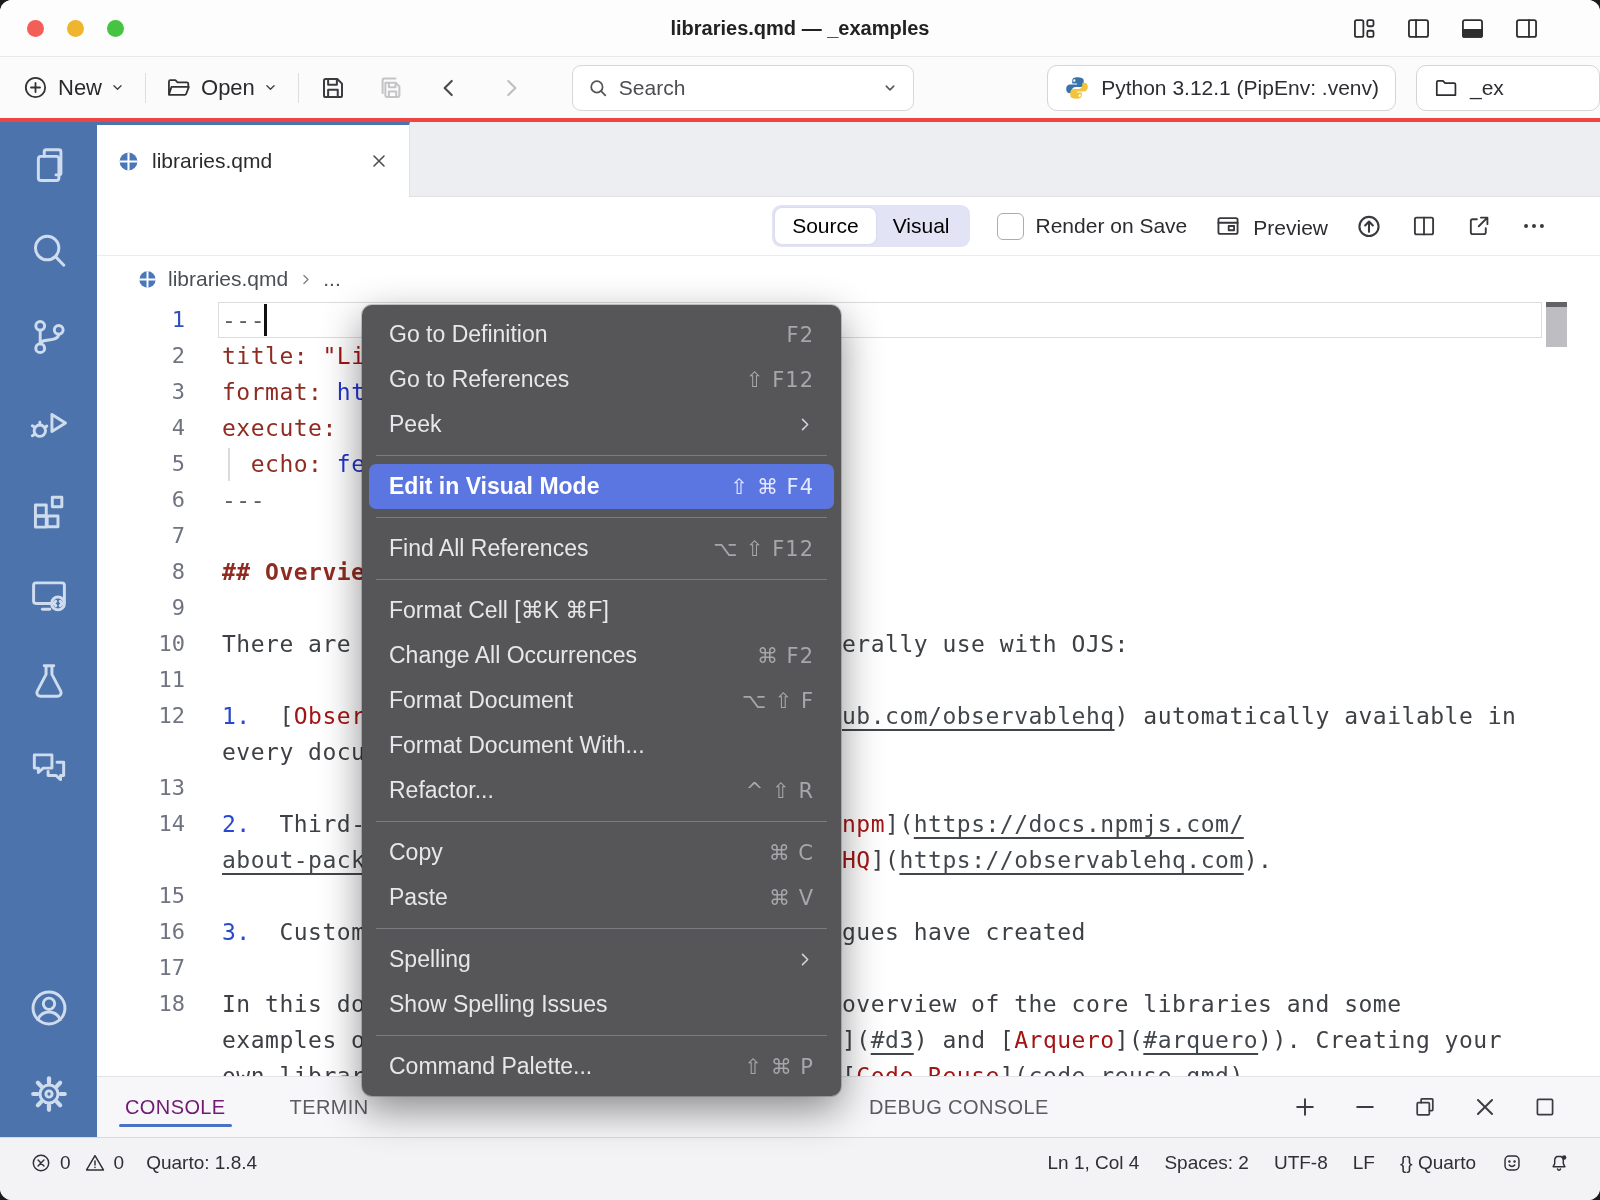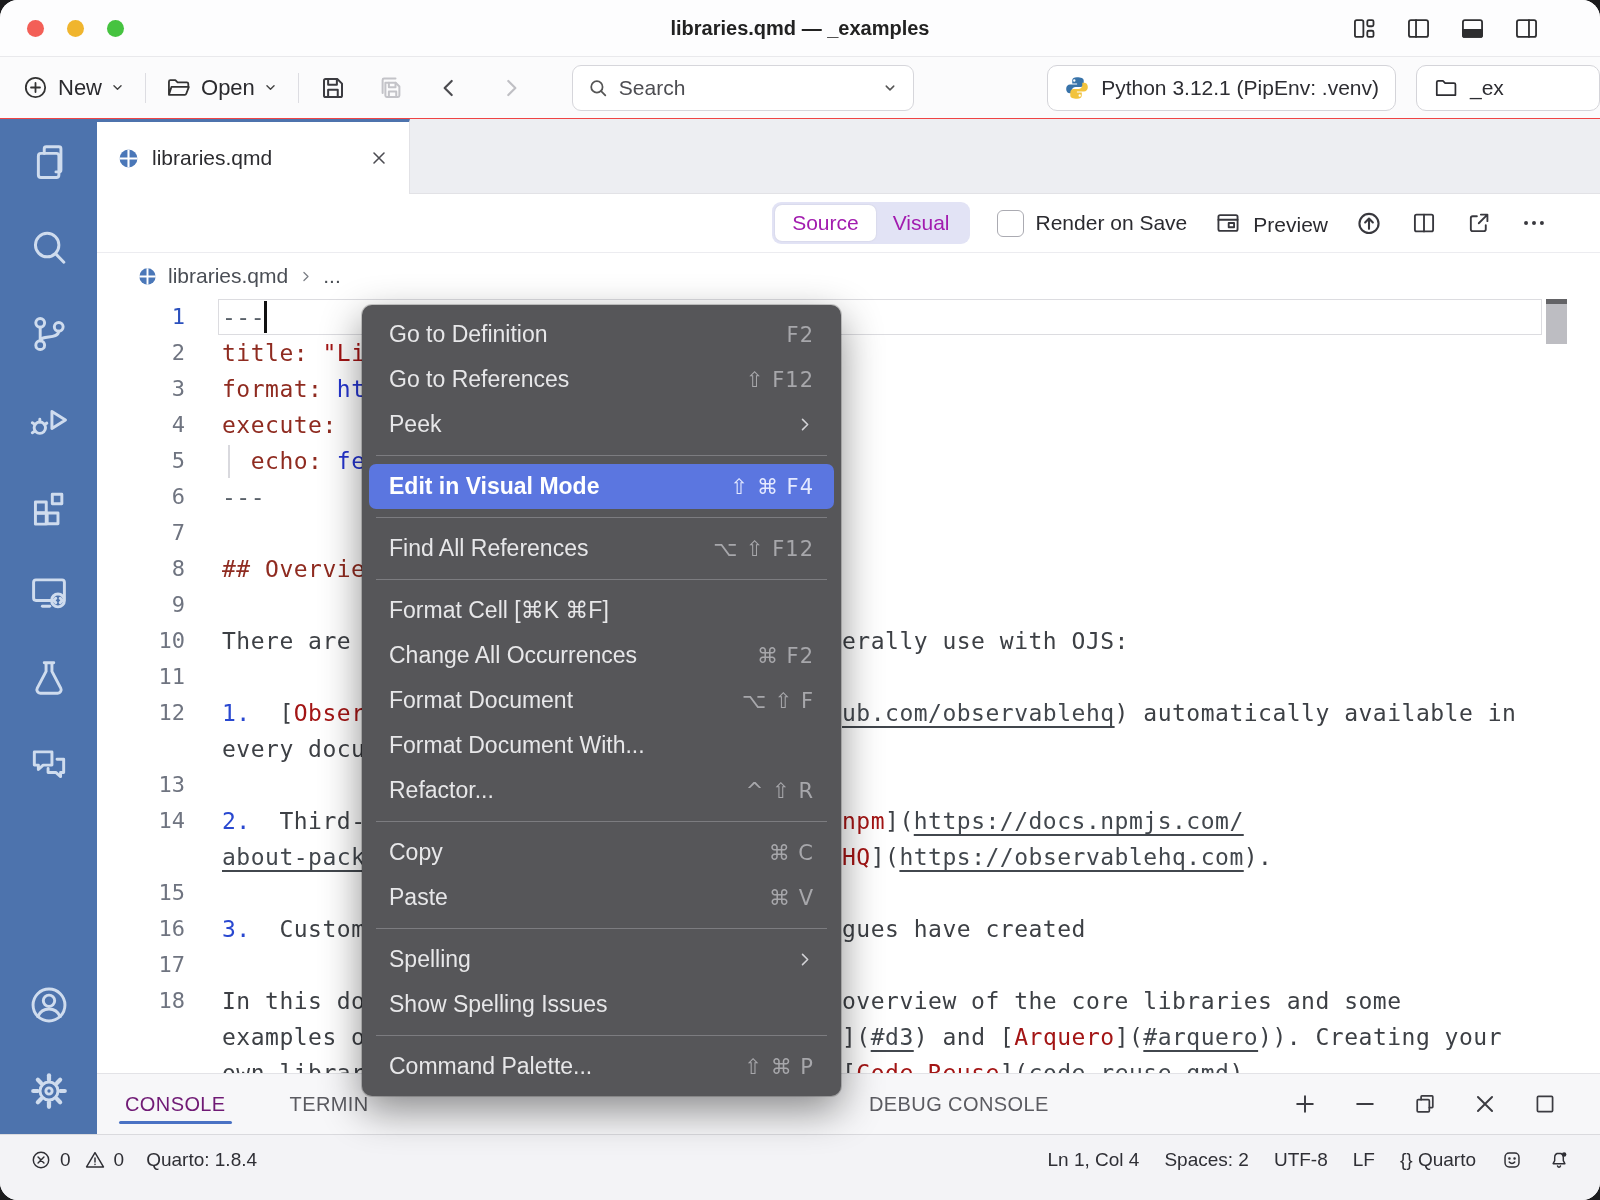--- a/index.html
+++ b/index.html
@@ -1,28 +1,28 @@
 <!DOCTYPE html>
 <html><head>
 <meta charset="utf-8">
 <style>
   html,body{margin:0;padding:0;background:#1b1b1d;width:1600px;height:1200px;overflow:hidden;
     font-family:"Liberation Sans",sans-serif;-webkit-font-smoothing:antialiased;}
-  .window{position:relative;width:1600px;height:1200px;border-radius:18px;overflow:hidden;background:#fff;}
+  .window{position:relative;width:1600px;height:1200px;border-radius:12px;overflow:hidden;background:#fff;}
   svg{display:block}
   
   .titlebar{height:56px;background:#fdfdfe;border-bottom:1px solid #e9e9ec;display:flex;align-items:center;position:relative;}
   .lights{display:flex;gap:23px;margin-left:27px;}
   .light{width:17px;height:17px;border-radius:50%;}
   .l-red{background:#f35f57}.l-yel{background:#f0b52e}.l-grn{background:#46c340}
   .win-title{position:absolute;left:0;right:0;text-align:center;font-size:20px;font-weight:600;color:#222;}
   .win-icons{margin-left:auto;display:flex;gap:27px;margin-right:60px;color:#2e2e30;z-index:2;}
   .win-icons .wi{width:27px;height:27px;cursor:pointer;}
   
-  .toolbar{height:61px;background:#fbfbfc;border-bottom:1px solid #ef4444;display:flex;align-items:center;padding-left:22px;}
+  .toolbar{height:61px;background:#fbfbfc;border-bottom:4px solid #ef4444;display:flex;align-items:center;padding-left:22px;}
   .tbtn{display:flex;align-items:center;gap:9px;color:#2a2a2e;font-size:22px;cursor:pointer;}
   .tbtn .ic{width:27px;height:27px;color:#333;}
   .caret{width:17px;height:17px;color:#444;margin-left:-2px;}
   .tdiv{width:1px;height:30px;background:#dddde2;margin:0 19px;}
   .icbtn{width:30px;height:30px;color:#3b3b40;cursor:pointer;}
   .icbtn.dis{color:#c3c3c8;}
   .navgrp{display:flex;gap:36px;margin-left:30px;}
   .nav{width:26px;height:26px;cursor:pointer;}
   .nav.back{color:#4b4b50}.nav.fwd{color:#bfbfc4}
   .searchbox{margin-left:48px;width:312px;height:44px;border:1px solid #d6d6db;border-radius:9px;background:#fff;
@@ -44,21 +44,21 @@
   
   .tabstrip{height:74px;background:#edeef2;border-bottom:1px solid #e2e2e6;display:flex;}
   .tab{width:272px;background:#fff;border-top:3px solid #4d73ad;border-right:1px solid #e2e2e6;margin-bottom:-1px;
     display:flex;align-items:center;gap:12px;padding:0 20px;cursor:pointer;}
   .tab .qicon{width:23px;height:23px;flex:0 0 auto;}
   .tab .tlabel{font-size:21px;color:#2c2c30;}
   .tab .tclose{margin-left:auto;width:20px;height:20px;color:#4c4c52;cursor:pointer;}
   
   .actions{height:58px;background:#fff;border-bottom:1px solid #ececf0;display:flex;align-items:center;justify-content:flex-end;
     gap:27px;padding-right:52px;}
-  .seg{background:#e2e3f5;border-radius:9px;padding:3px;display:flex;font-size:21px;color:#a21caf;cursor:pointer;}
+  .seg{background:#e2e3f5;border-radius:9px;padding:3px;display:flex;font-size:21px;color:#000000;cursor:pointer;}
   .seg .s{padding:6px 17px;border-radius:7px;}
   .seg .s.on{background:#fff;box-shadow:0 0 2px rgba(0,0,0,.12);}
   .chkrow{display:flex;align-items:center;gap:12px;cursor:pointer;}
   .chk{width:25px;height:25px;border:1.6px solid #ababb2;border-radius:6px;background:#fff;}
   .alabel{font-size:21px;color:#2b2b30;}
   .aicon{width:28px;height:28px;color:#38383e;cursor:pointer;}
   .prevgrp{display:flex;align-items:flex-end;gap:11px;cursor:pointer;}
   
   .breadcrumb{height:46px;display:flex;align-items:center;gap:10px;padding-left:40px;font-size:21px;color:#4a4e55;background:#fff;}
   .breadcrumb .qicon{width:21px;height:21px;}
@@ -66,21 +66,21 @@
   
   .code{position:relative;flex:1;background:#fff;font-family:"DejaVu Sans Mono",monospace;font-size:23px;letter-spacing:.5px;overflow:hidden;cursor:text;}
   .crow{position:relative;height:36px;line-height:36px;white-space:pre;}
   .lnum{position:absolute;left:0;width:88px;text-align:right;color:#6f7480;font-size:22px;letter-spacing:0;}
   .lnum.active{color:#2b50bd;}
   .lseg{position:absolute;left:125px;}
   .rseg{position:absolute;left:745px;}
   .c-plain{color:#3d4045}.c-key{color:#8f2b20}.c-str{color:#a31515}.c-val{color:#2535cf}
   .c-num{color:#2948d0}.c-red{color:#a31515}.c-dash{color:#585f68}
   .c-link{color:#42474d;text-decoration:underline;text-underline-offset:5px;}
-  .c-head{color:#8f2b20;font-weight:normal;}
+  .c-head{color:#8f2b20;font-weight:bold;}
   .curline{position:absolute;left:121px;right:58px;top:0;height:36px;border:1.4px solid #dcdce0;box-sizing:border-box;}
   .cursor{position:absolute;left:167px;top:2px;width:3.4px;height:32px;background:#111;}
   .iguide{position:absolute;left:131px;top:2px;height:33px;width:1.6px;background:#d9d9de;}
   .sb-thumb{position:absolute;right:33px;top:5px;width:21px;height:40px;background:#bdbdc2;}
   .sb-tick{position:absolute;right:33px;top:0;width:21px;height:5px;background:#636366;}
   
   .panel{height:60px;background:#f7f7f9;border-top:1px solid #e3e3e7;position:relative;display:flex;align-items:center;}
   .ptab{font-size:20px;letter-spacing:.4px;color:#5b5b61;cursor:pointer;position:relative;padding:16px 2px;}
   .ptab.active{color:#701a75;}
   .ptab.active::after{content:"";position:absolute;left:-4px;right:-4px;bottom:8px;height:3px;background:#4a72c4;border-radius:2px;}

